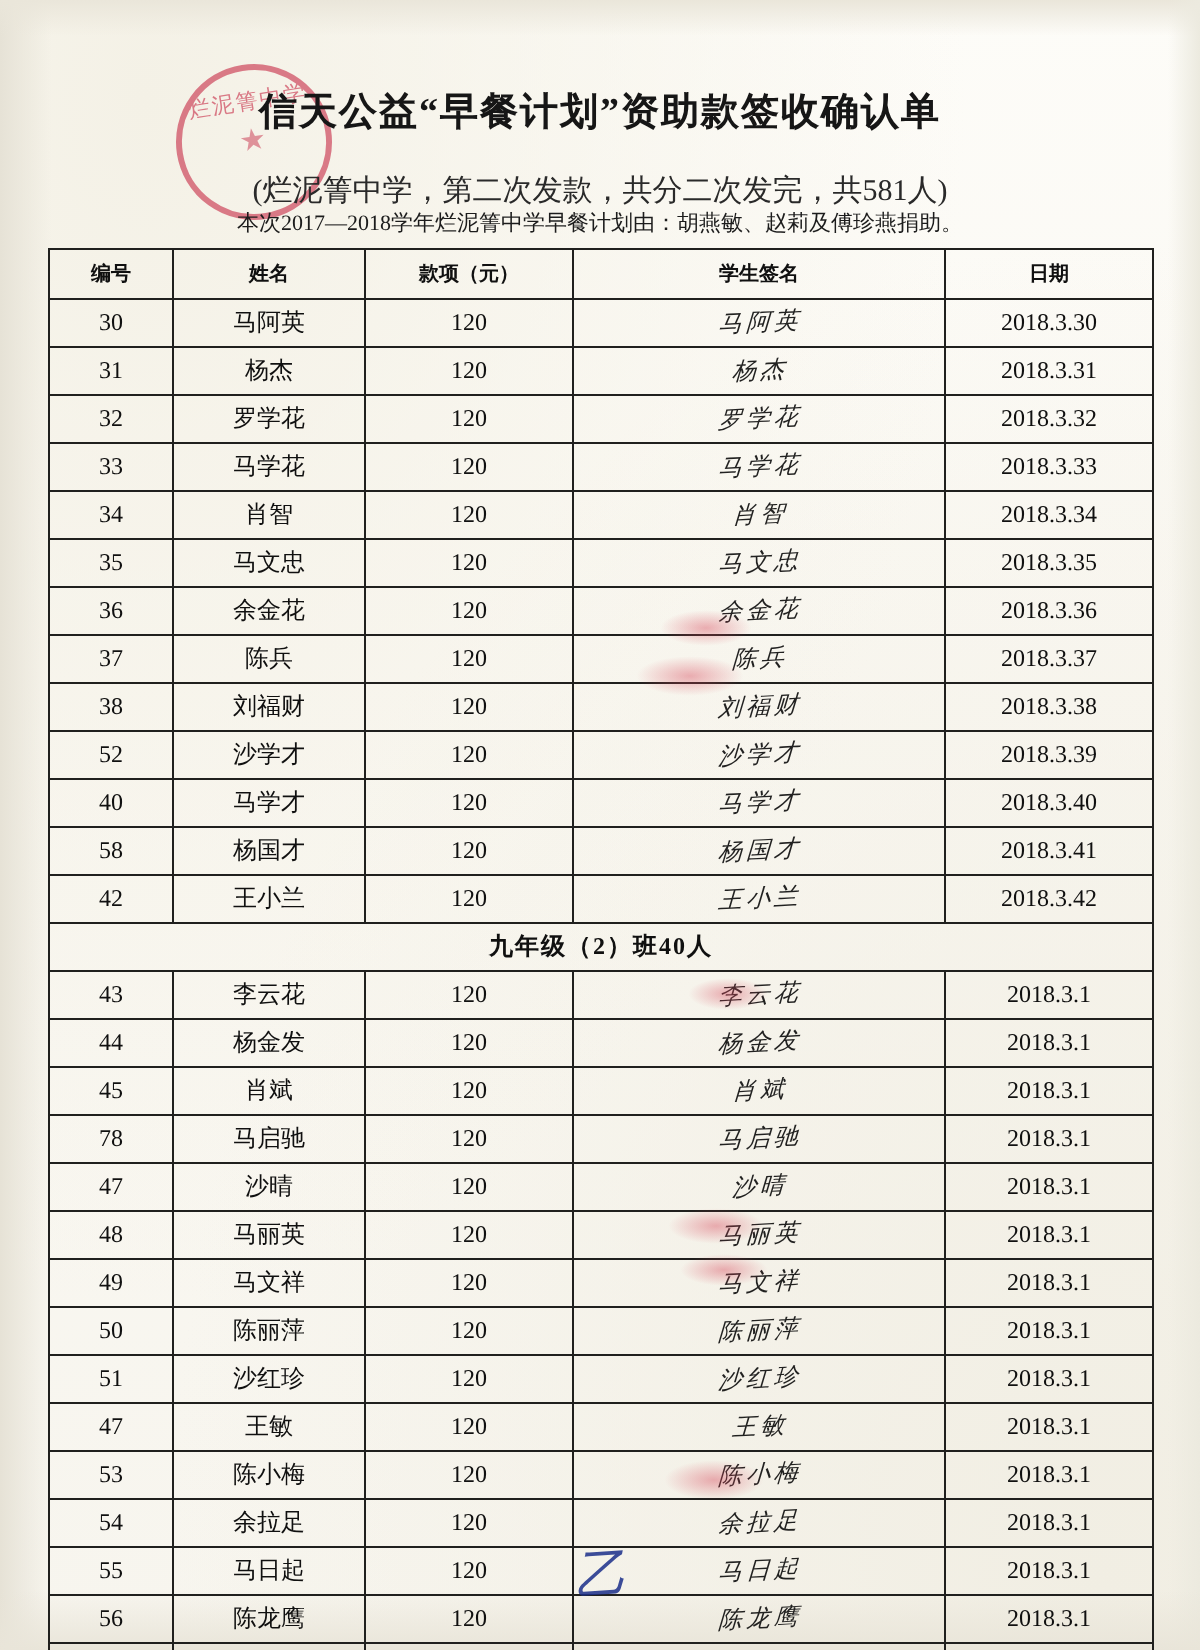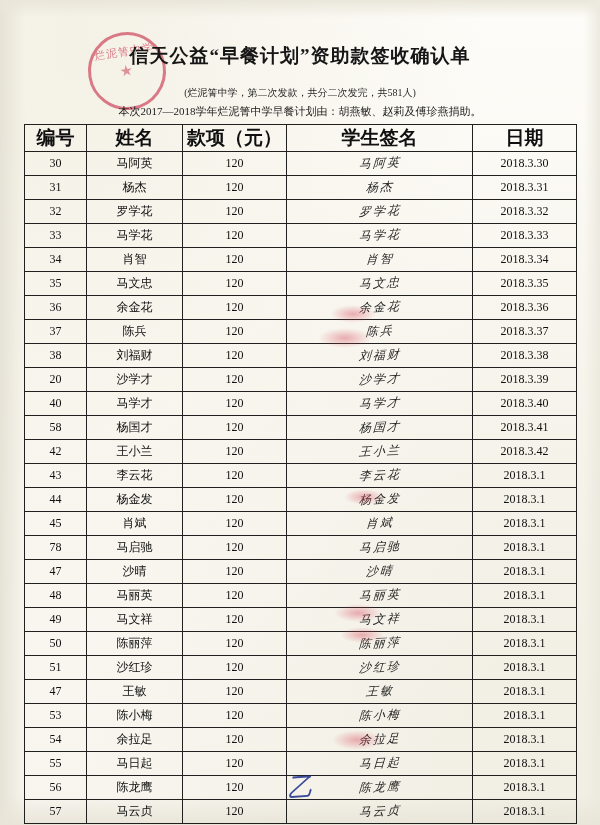--- a/index.html
+++ b/index.html
@@ -90,21 +90,21 @@
     font-weight: bold;
     color: #161616;
     letter-spacing: 1px;
   }
   .subtitle {
     position: absolute;
     left: 0;
     top: 86px;
     width: 600px;
     text-align: center;
-    font-size: 10px;
+    font-size: 15px;
     color: #2a2a2a;
   }
   .note {
     position: absolute;
     left: 0;
     top: 104px;
     width: 600px;
     text-align: center;
     font-size: 11px;
     color: #1c1c1c;
@@ -123,21 +123,21 @@
     height: 23px;
     font-size: 12px;
     text-align: center;
     color: #101010;
     padding: 0;
     overflow: hidden;
     white-space: nowrap;
   }
   table.sheet th {
     font-weight: bold;
-    font-size: 19px;
+    font-size: 10px;
     height: 24px;
   }
   col.c-id    { width: 62px; }
   col.c-name  { width: 96px; }
   col.c-amt   { width: 104px; }
   col.c-sign  { width: 186px; }
   col.c-date  { width: 104px; }
 
   td.sign {
     position: relative;
@@ -272,21 +272,21 @@
           <td class="">2018.3.37</td>
         </tr>
         <tr>
           <td class="">38</td>
           <td class="">刘福财</td>
           <td class="">120</td>
           <td class="sign"><span class="hand">刘福财</span></td>
           <td class="">2018.3.38</td>
         </tr>
         <tr>
-          <td class="">20</td>
+          <td class="">52</td>
           <td class="">沙学才</td>
           <td class="">120</td>
           <td class="sign"><span class="hand">沙学才</span></td>
           <td class="">2018.3.39</td>
         </tr>
         <tr>
           <td class="">40</td>
           <td class="">马学才</td>
           <td class="">120</td>
           <td class="sign"><span class="hand">马学才</span></td>
@@ -298,20 +298,23 @@
           <td class="">120</td>
           <td class="sign"><span class="hand">杨国才</span></td>
           <td class="">2018.3.41</td>
         </tr>
         <tr>
           <td class="">42</td>
           <td class="">王小兰</td>
           <td class="">120</td>
           <td class="sign"><span class="hand">王小兰</span></td>
           <td class="">2018.3.42</td>
+        </tr>
+        <tr>
+          <td class="group" colspan="5">九年级（2）班40人</td>
         </tr>
         <tr>
           <td class="">43</td>
           <td class="">李云花</td>
           <td class="">120</td>
           <td class="sign"><span class="hand">李云花</span></td>
           <td class="">2018.3.1</td>
         </tr>
         <tr>
           <td class="">44</td>

